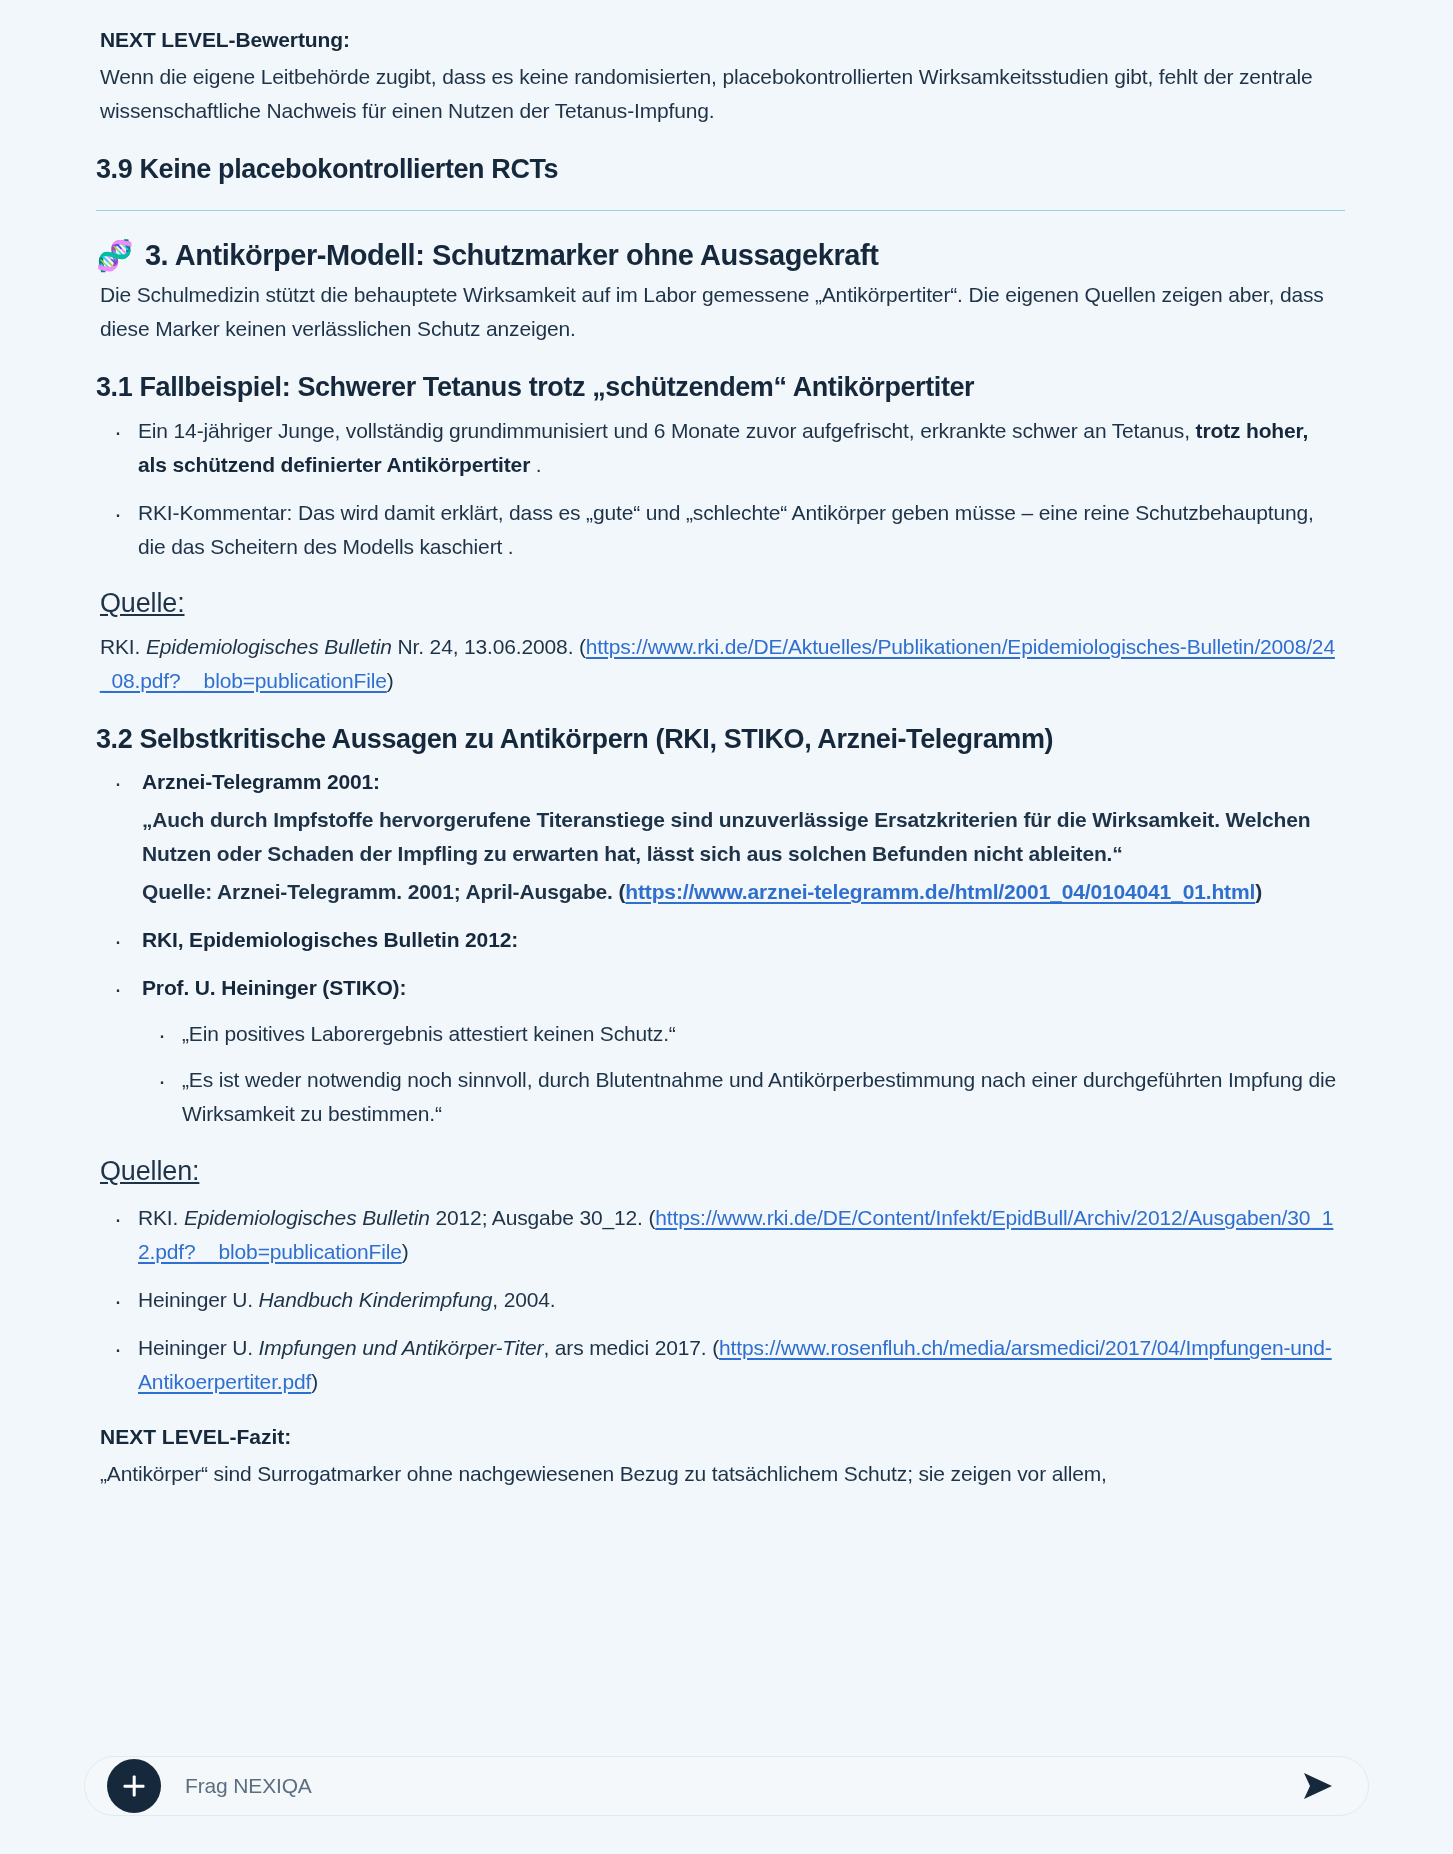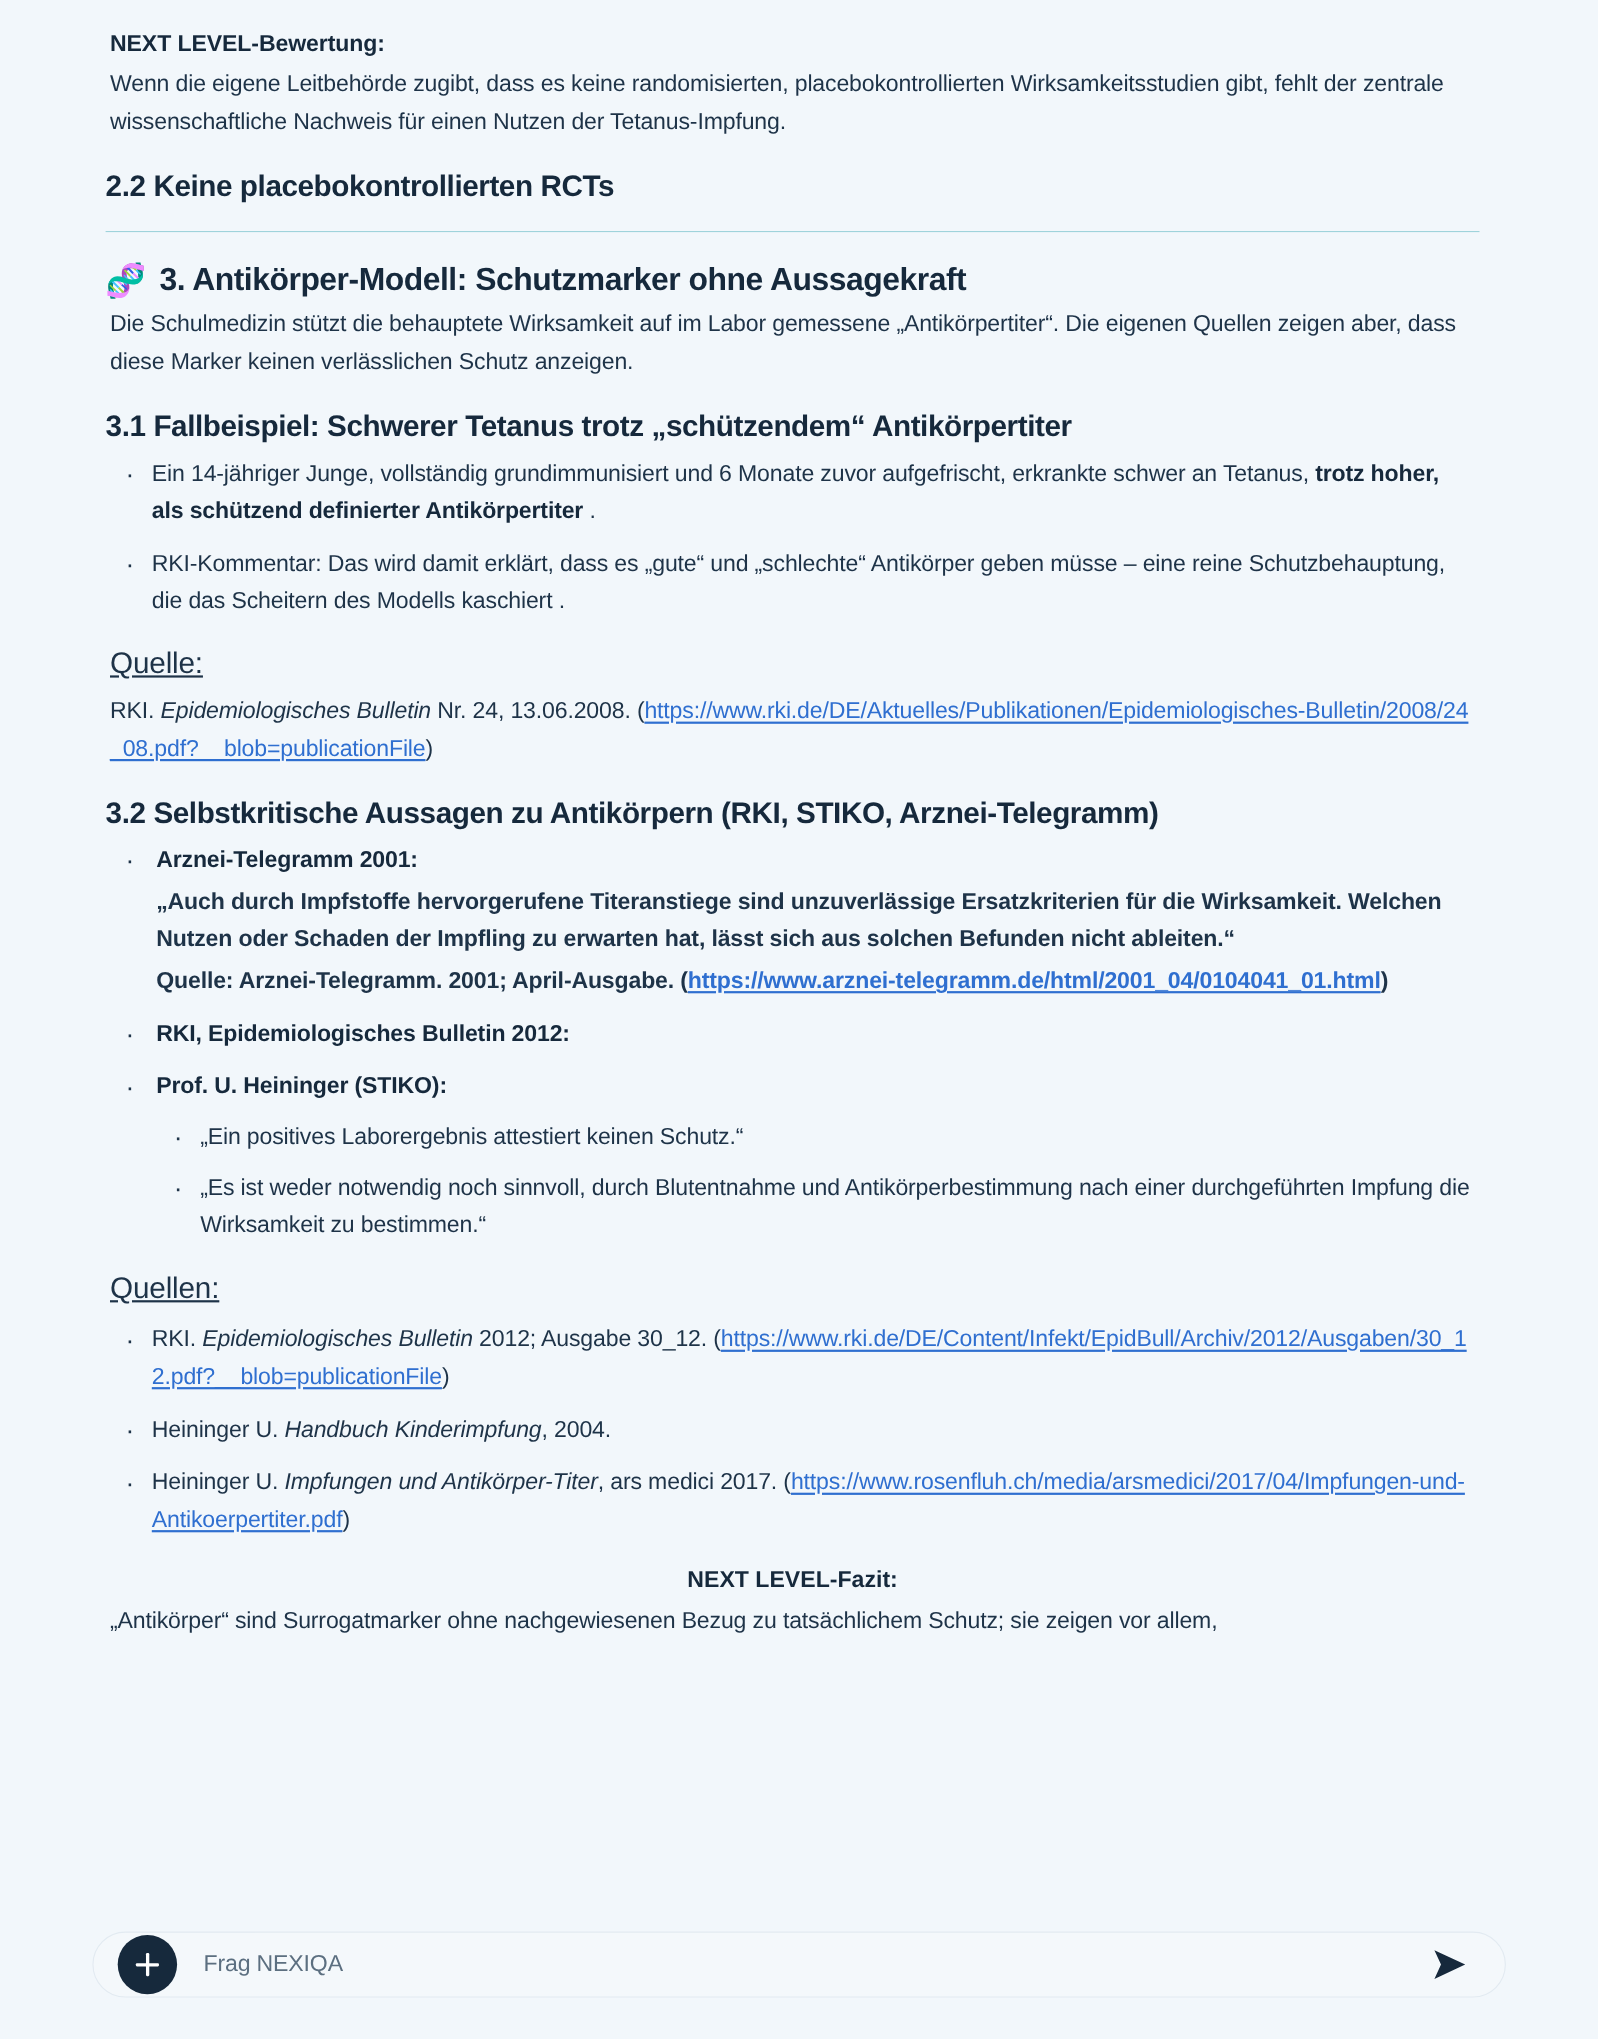--- a/index.html
+++ b/index.html
@@ -145,21 +145,20 @@
     color:var(--ink-soft);
     letter-spacing:-0.15px;
     font-weight:bold;
   }
   .fazit-label{
     font-size:21px;
     font-weight:700;
     color:var(--ink);
     margin-top:22px;
     line-height:1.52;
-    text-align:center;
   }
   .fazit-text{
     font-size:21px;
     line-height:1.62;
     color:var(--ink-soft);
     letter-spacing:-0.15px;
   }
 
   
   .composer-wrap{
@@ -219,21 +218,21 @@
 </style>
 </head>
 <body>
 
 <div class="page">
   <div class="content">
 
     <div class="lead-label">NEXT LEVEL-Bewertung:</div>
     <p class="para">Wenn die eigene Leitbehörde zugibt, dass es keine randomisierten, placebokontrollierten Wirksamkeitsstudien gibt, fehlt der zentrale wissenschaftliche Nachweis für einen Nutzen der Tetanus-Impfung.</p>
 
-    <h3 class="sub-head">2.2 Keine placebokontrollierten RCTs</h3>
+    <h3 class="sub-head">3.9 Keine placebokontrollierten RCTs</h3>
 
     <hr class="divider">
 
     <h2 class="section-head">
       <span class="dna-icon">🧬</span>
       <span>3. Antikörper-Modell: Schutzmarker ohne Aussagekraft</span>
     </h2>
     <p class="para tight">Die Schulmedizin stützt die behauptete Wirksamkeit auf im Labor gemessene „Antikörpertiter“. Die eigenen Quellen zeigen aber, dass diese Marker keinen verlässlichen Schutz anzeigen.</p>
 
     <h3 class="sub-head">3.1 Fallbeispiel: Schwerer Tetanus trotz „schützendem“ Antikörpertiter</h3>

